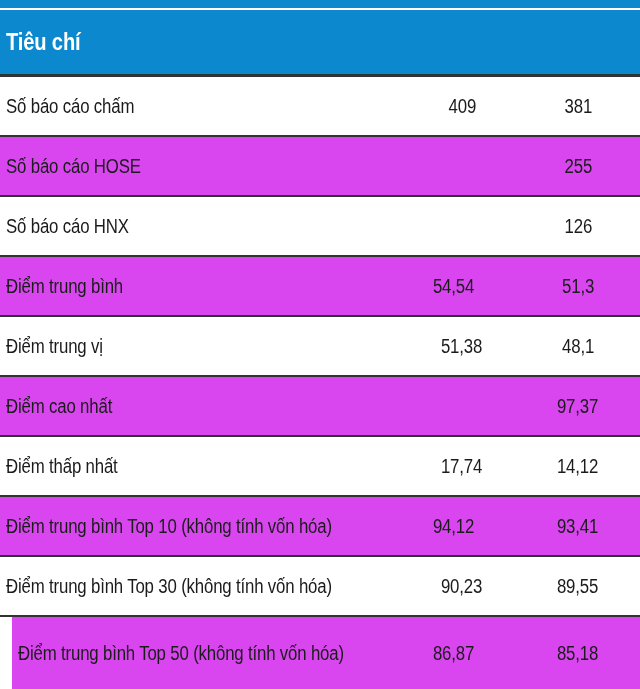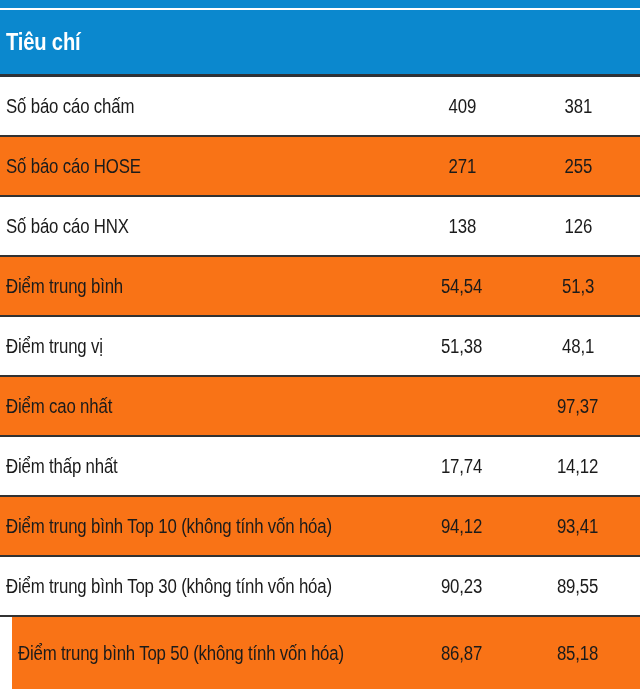--- a/index.html
+++ b/index.html
@@ -49,21 +49,22 @@
     flex: none;
     box-sizing: border-box;
     border-bottom: 2px solid #323232;
     background: #ffffff;
     display: flex;
     align-items: center;
     font-size: 20px;
     color: #1b1b1b;
   }
   .row.alt {
-    background: #f97316;
+    background: #d946ef;
+    gap: 8px;
   }
   .row:last-child {
     flex: 1;
     border-bottom: none;
     margin-left: 12px;
   }
   .col-label {
     flex: 1;
     padding-left: 6px;
     text-align: left;
@@ -116,34 +117,28 @@
     </div>
     <div class="col-y2">
       <span class="ct num">381</span>
     </div>
   </div>
 
   <div class="row alt">
     <div class="col-label">
       <span class="ct">Số báo cáo HOSE</span>
     </div>
-    <div class="col-y1">
-      <span class="ct num">271</span>
-    </div>
     <div class="col-y2">
       <span class="ct num">255</span>
     </div>
   </div>
 
   <div class="row">
     <div class="col-label">
       <span class="ct">Số báo cáo HNX</span>
-    </div>
-    <div class="col-y1">
-      <span class="ct num">138</span>
     </div>
     <div class="col-y2">
       <span class="ct num">126</span>
     </div>
   </div>
 
   <div class="row alt">
     <div class="col-label">
       <span class="ct">Điểm trung bình</span>
     </div>

